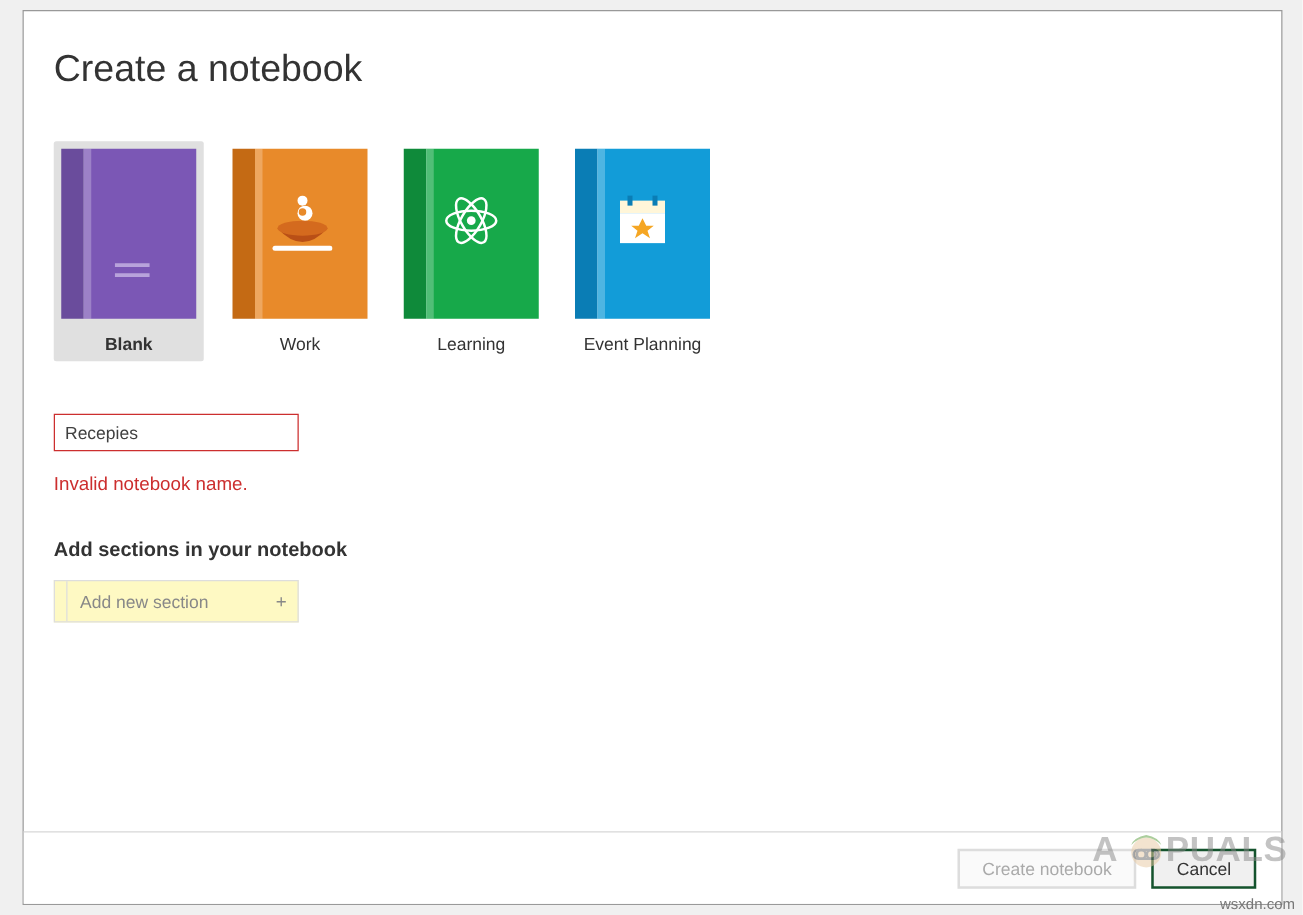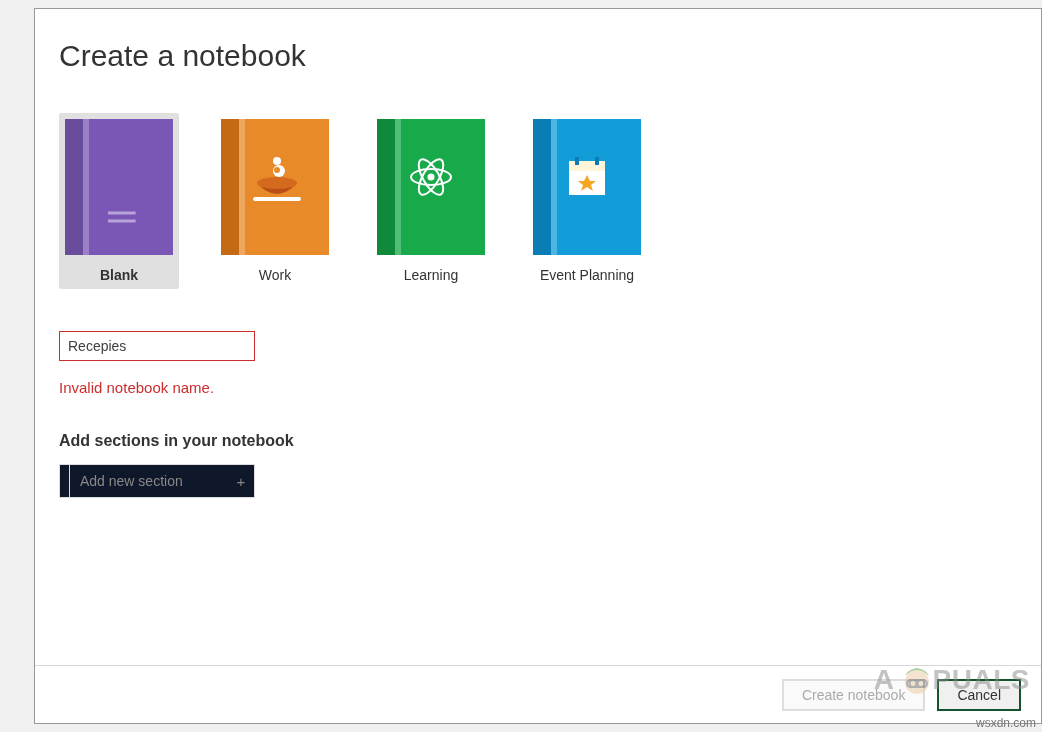--- a/index.html
+++ b/index.html
@@ -9,21 +9,21 @@
     }
     body {
       font-family: 'Segoe UI', Tahoma, sans-serif;
       background: #f0f0f0;
       width: 1042px;
       height: 732px;
       position: relative;
     }
     .dialog {
       position: absolute;
-      left: 34px;
+      left: 18px;
       top: 8px;
       width: 1008px;
       height: 716px;
       background: #ffffff;
       border: 1px solid #999;
       padding: 0;
     }
     .dialog-content {
       padding: 30px 24px 0 24px;
     }
@@ -34,21 +34,21 @@
       margin-bottom: 40px;
     }
     .section-label {
       font-size: 17px;
       font-weight: 600;
       color: #333;
       margin-bottom: 18px;
     }
     .notebook-types {
       display: flex;
-      gap: 36px;
+      gap: 17px;
       margin-bottom: 42px;
     }
     .notebook-type {
       display: flex;
       flex-direction: column;
       align-items: center;
       cursor: pointer;
       padding: 6px;
       border-radius: 2px;
     }
@@ -129,21 +129,21 @@
       color: #cc2e2e;
       font-size: 15px;
       margin-top: 18px;
     }
     .add-section-row {
       display: flex;
       align-items: center;
       width: 196px;
       height: 34px;
       border: 1px solid #ddd;
-      background: #0f172a;
+      background: #fef9c3;
     }
     .tab-marker {
       width: 10px;
       align-self: stretch;
       border-right: 1px solid #ddd;
     }
     .add-section-text {
       flex: 1;
       padding-left: 10px;
       color: #888;

